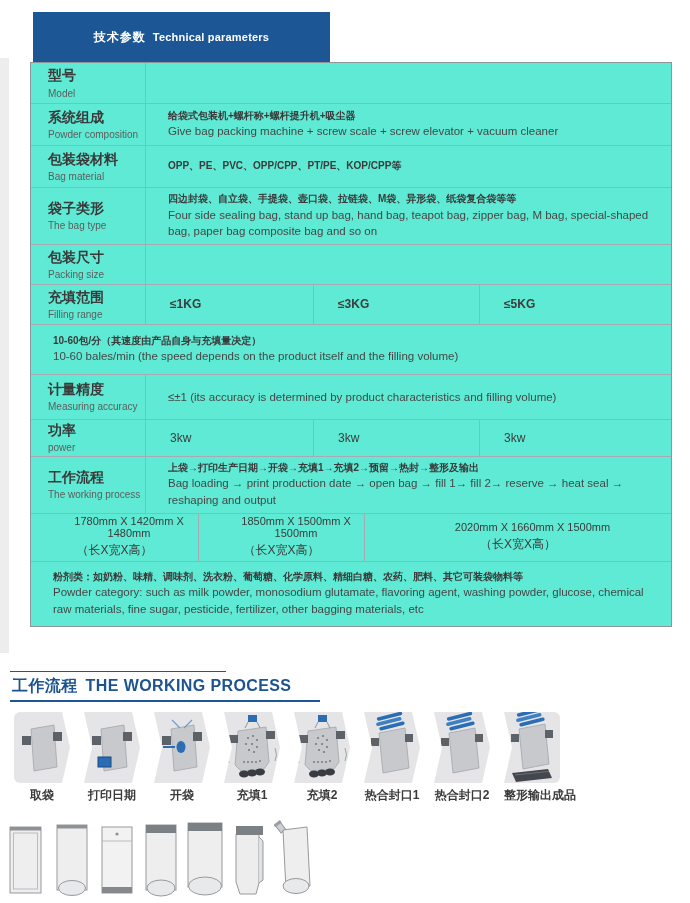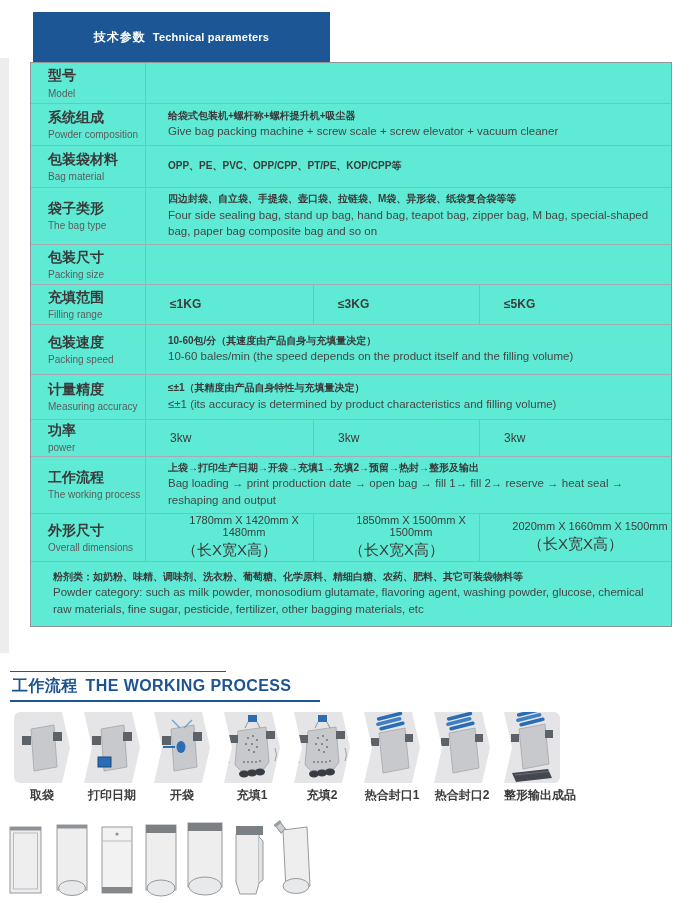--- a/index.html
+++ b/index.html
@@ -42,21 +42,21 @@
   .cell.c2 { width:166px; flex:0 0 166px; }
   .cell.c3 { flex:1; border-right:none; }
   .cell.center { padding-left:0; align-items:center; text-align:center; }
   .merged {
     flex:1; display:flex; flex-direction:column; justify-content:center;
     padding:4px 10px 4px 22px; font-size:11.5px; color:#474747; line-height:1.45;
   }
   .merged .zh { font-size:10px; font-weight:bold; color:#3a3a3a; line-height:1.45; }
   .bold-val { font-weight:bold; }
   .model-val { letter-spacing:.6px; color:#4a4a4a; }
-  .dim-note { font-size:15px; margin-top:3px; }
+  .dim-note { font-size:12px; margin-top:3px; }
   .dim-size { font-size:11px;margin-left:29px; }
   
   .r0{min-height:41px}.r1{min-height:42px}.r2{min-height:48px}.r3{min-height:42px}
   .r4{min-height:40px}.r5{min-height:40px}.r6{min-height:42px}.r7{min-height:50px}
   .r8{min-height:45px}.r9{min-height:37px}.r10{min-height:55px}.r11{min-height:48px}
   .r12{min-height:64px}
 
   
   .wp-topline { position:absolute; left:10px; top:671px; width:216px; height:1px; background:#1d5694; }
   .wp-title {
@@ -200,37 +200,32 @@
     </div>
     <div class="cells">
       <div class="cell c1 bold-val">≤1KG</div>
       <div class="cell c2 bold-val">≤3KG</div>
       <div class="cell c3 bold-val">≤5KG</div>
     </div>
   </div>
 
 
   <div class="trow r7">
-    <div class="lbl">
-      <span class="zh">包装速度</span>
-      <span class="en">Packing speed</span>
-    </div>
     <div class="merged">
       <span class="zh">10-60包/分（其速度由产品自身与充填量决定）</span>
       <span>10-60 bales/min (the speed depends on the product itself and the filling volume)</span>
     </div>
   </div>
 
   <div class="trow r8">
     <div class="lbl">
       <span class="zh">计量精度</span>
       <span class="en">Measuring accuracy</span>
     </div>
     <div class="merged">
-      <span class="zh">≤±1（其精度由产品自身特性与充填量决定）</span>
       <span>≤±1 (its accuracy is determined by product characteristics and filling volume)</span>
     </div>
   </div>
 
   <div class="trow r9">
     <div class="lbl">
       <span class="zh">功率</span>
       <span class="en">power</span>
     </div>
     <div class="cells">
@@ -245,24 +240,20 @@
       <span class="zh">工作流程</span>
       <span class="en">The working process</span>
     </div>
     <div class="merged">
       <span class="zh">上袋→打印生产日期→开袋→充填1→充填2→预留→热封→整形及输出</span>
       <span>Bag loading → print production date → open bag → fill 1→ fill 2→ reserve → heat seal → reshaping and output</span>
     </div>
   </div>
 
   <div class="trow r11">
-    <div class="lbl">
-      <span class="zh">外形尺寸</span>
-      <span class="en">Overall dimensions</span>
-    </div>
     <div class="cells">
       <div class="cell c1 center">
         <span class="dim-size">1780mm X 1420mm X 1480mm</span>
         <span class="dim-note">（长X宽X高）</span>
       </div>
       <div class="cell c2 center">
         <span class="dim-size">1850mm X 1500mm X 1500mm</span>
         <span class="dim-note">（长X宽X高）</span>
       </div>
       <div class="cell c3 center">

